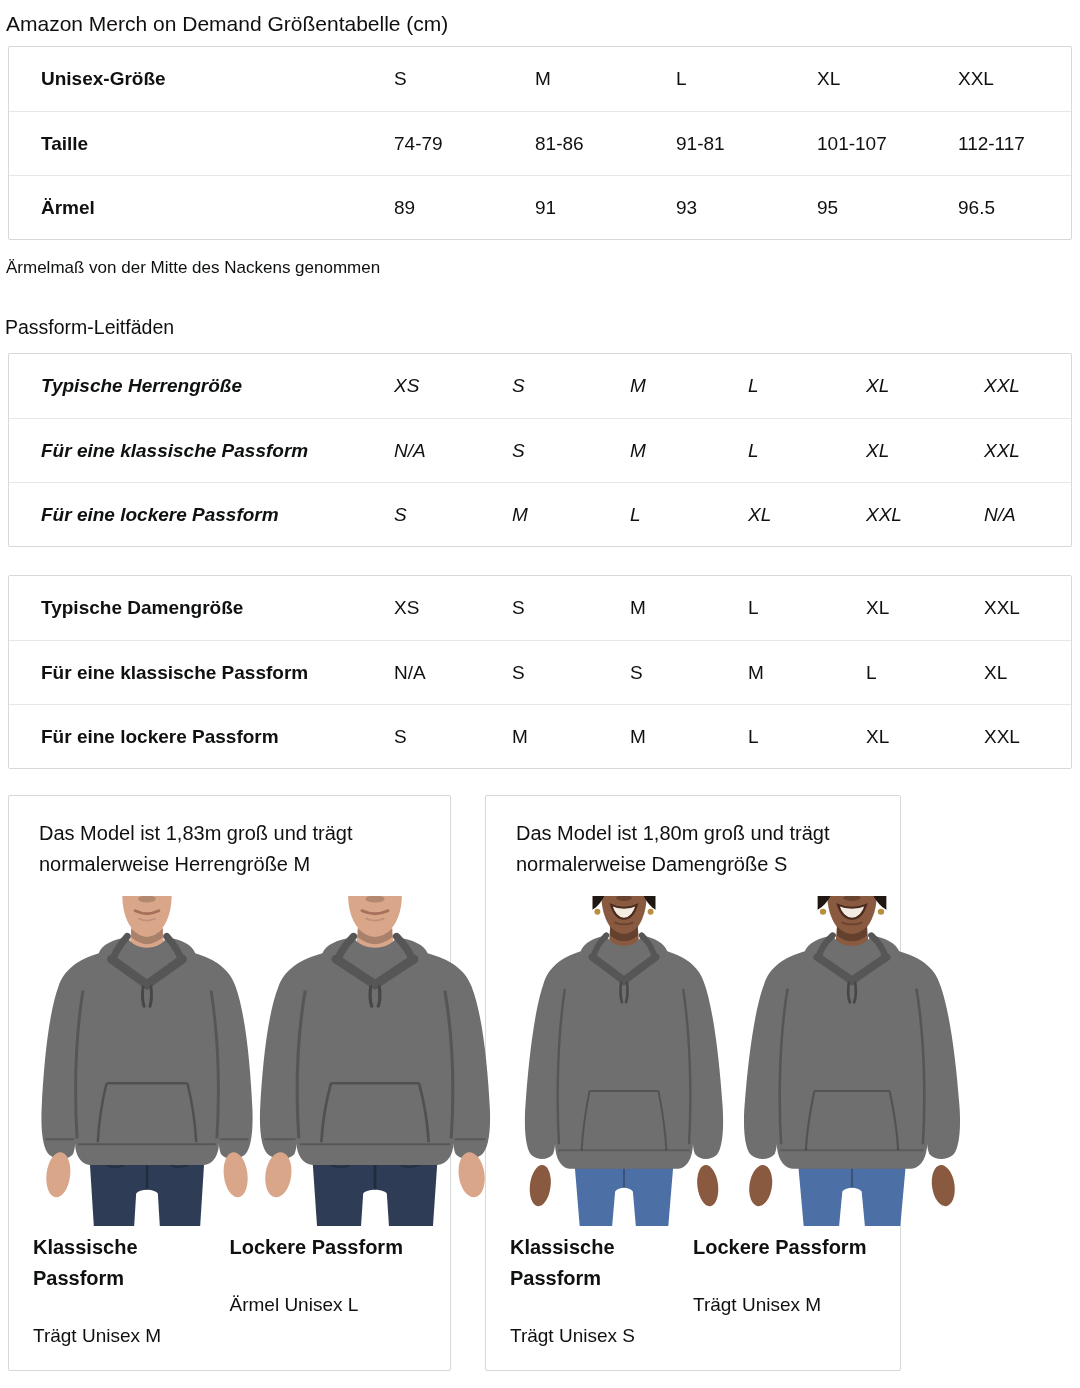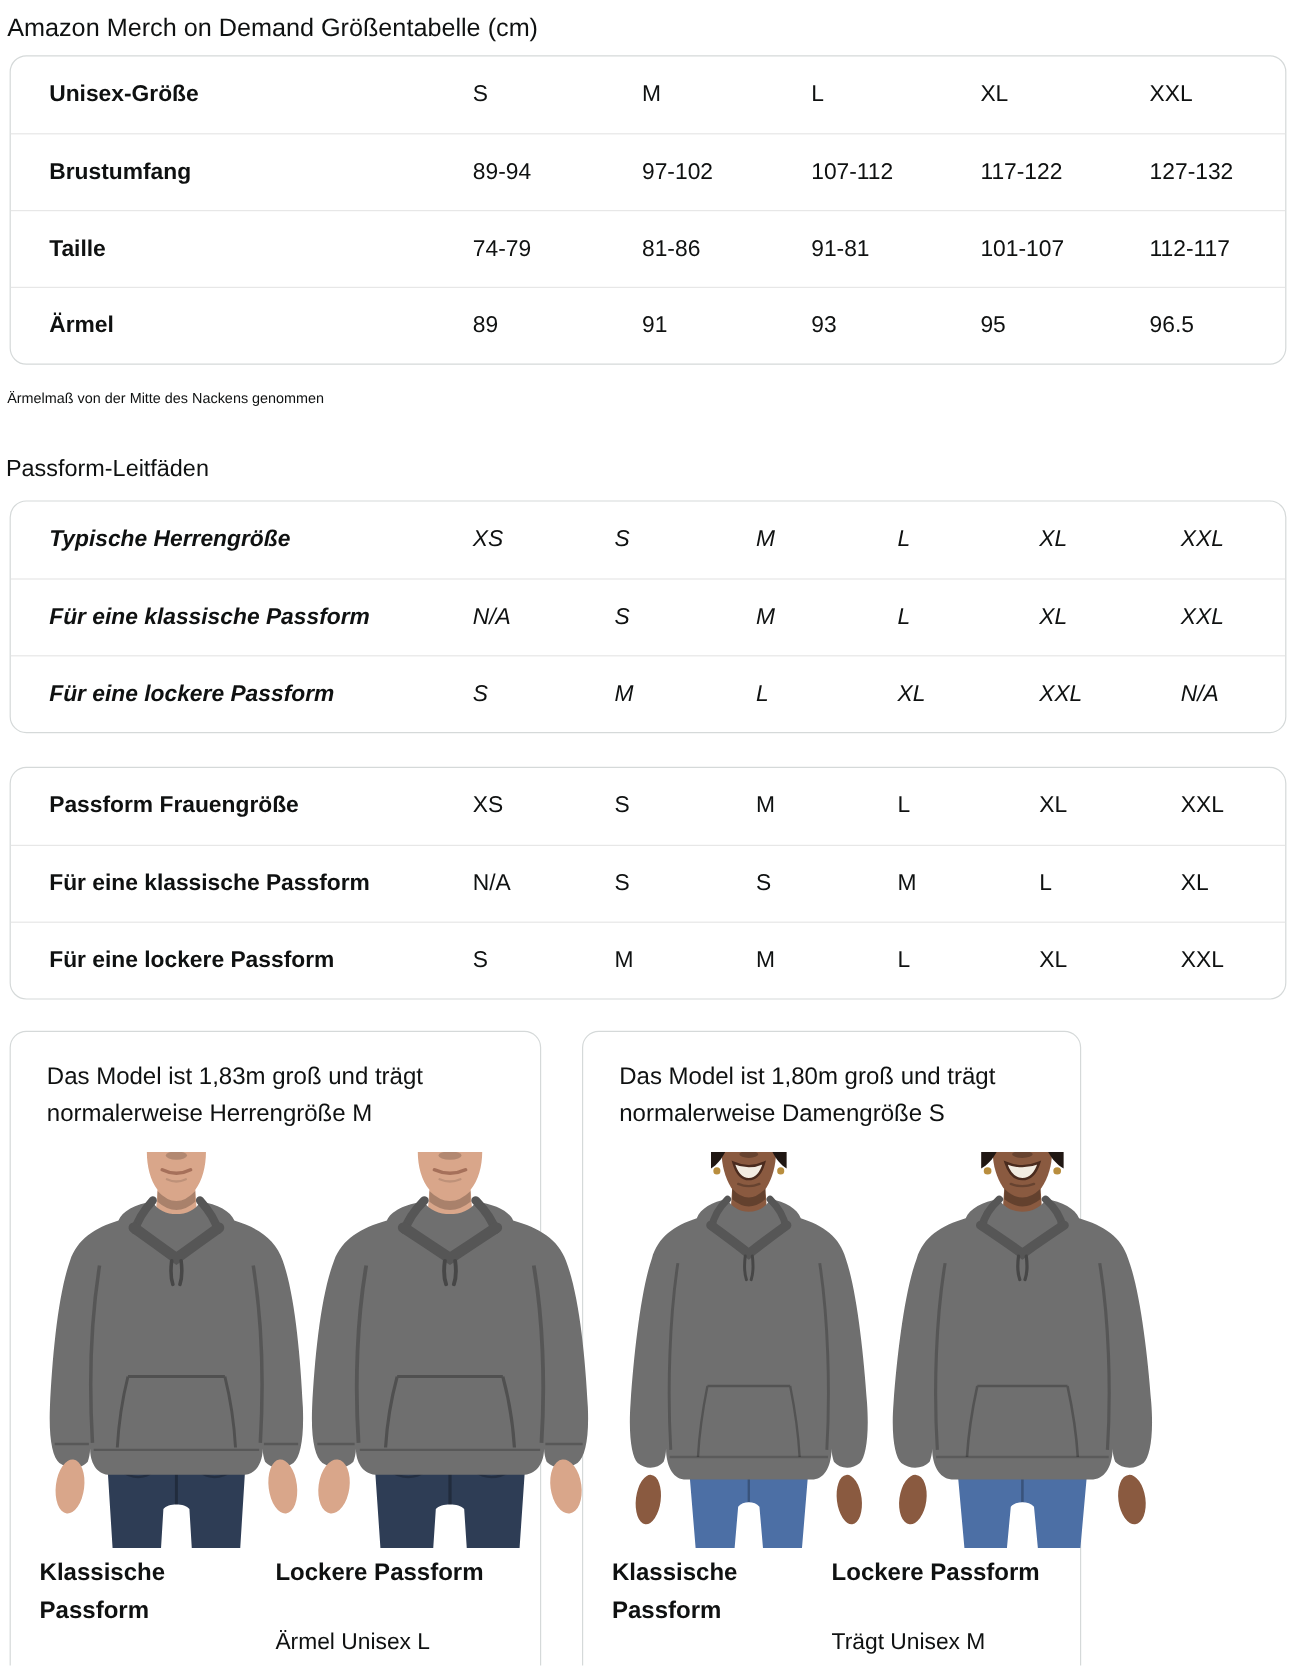--- a/index.html
+++ b/index.html
@@ -18,32 +18,32 @@
   body{
     height:1388px;overflow:hidden;
     font-family:"Liberation Sans","DejaVu Sans",sans-serif;
     color:var(--text);
   }
   .page{width:1080px;padding-top:10px;}
   .page-title{font-size:21px;font-weight:400;margin-left:6px;line-height:27px;}
 
   .card{
     border:1px solid var(--card-border);
-    border-radius:14px;
+    border-radius:2px;
     background:#fff;
   }
   .table-card{margin:9px 8px 0 8px;}
   .t-row{display:grid;align-items:center;height:64px;font-size:19px;}
   .t-row + .t-row{border-top:1px solid var(--row-divider);}
   .size-grid{grid-template-columns:385px 141px 141px 141px 141px 1fr;}
   .fit-grid{grid-template-columns:385px 118px 118px 118px 118px 118px 1fr;}
   .t-label{font-weight:700;padding-left:32px;white-space:nowrap;}
   .t-val{font-weight:400;white-space:nowrap;}
 
-  .note{font-size:12px;margin:17px 0 0 6px;line-height:22px;}
+  .note{font-size:17px;margin:17px 0 0 6px;line-height:22px;}
   .fit-heading{font-size:19.5px;font-weight:400;margin:36px 0 0 5px;line-height:25px;}
   .fit-first{margin-top:13px;font-style:italic;}
   .fit-second{margin-top:28px;}
 
   .cards-row{display:flex;gap:34px;margin:26px 8px 0 8px;}
   .model-card{padding:22px 24px 18px 24px;}
   .model-card.mens{width:443px;}
   .model-card.womens{width:416px;}
   .model-desc{font-size:20px;line-height:31px;margin-left:6px;max-width:450px;}
   .figures{display:flex;margin-top:14px;}
@@ -133,28 +133,20 @@
   <section class="card table-card">
     <div class="t-row size-grid">
       <div class="t-label">Unisex-Größe</div>
       <div class="t-val">S</div>
       <div class="t-val">M</div>
       <div class="t-val">L</div>
       <div class="t-val">XL</div>
       <div class="t-val">XXL</div>
     </div>
     <div class="t-row size-grid">
-      <div class="t-label">Brustumfang</div>
-      <div class="t-val">89-94</div>
-      <div class="t-val">97-102</div>
-      <div class="t-val">107-112</div>
-      <div class="t-val">117-122</div>
-      <div class="t-val">127-132</div>
-    </div>
-    <div class="t-row size-grid">
       <div class="t-label">Taille</div>
       <div class="t-val">74-79</div>
       <div class="t-val">81-86</div>
       <div class="t-val">91-81</div>
       <div class="t-val">101-107</div>
       <div class="t-val">112-117</div>
     </div>
     <div class="t-row size-grid">
       <div class="t-label">Ärmel</div>
       <div class="t-val">89</div>
@@ -194,21 +186,21 @@
       <div class="t-val">M</div>
       <div class="t-val">L</div>
       <div class="t-val">XL</div>
       <div class="t-val">XXL</div>
       <div class="t-val">N/A</div>
     </div>
   </section>
 
   <section class="card table-card fit-second">
     <div class="t-row fit-grid">
-      <div class="t-label">Passform Frauengröße</div>
+      <div class="t-label">Typische Damengröße</div>
       <div class="t-val">XS</div>
       <div class="t-val">S</div>
       <div class="t-val">M</div>
       <div class="t-val">L</div>
       <div class="t-val">XL</div>
       <div class="t-val">XXL</div>
     </div>
     <div class="t-row fit-grid">
       <div class="t-label">Für eine klassische Passform</div>
       <div class="t-val">N/A</div>

